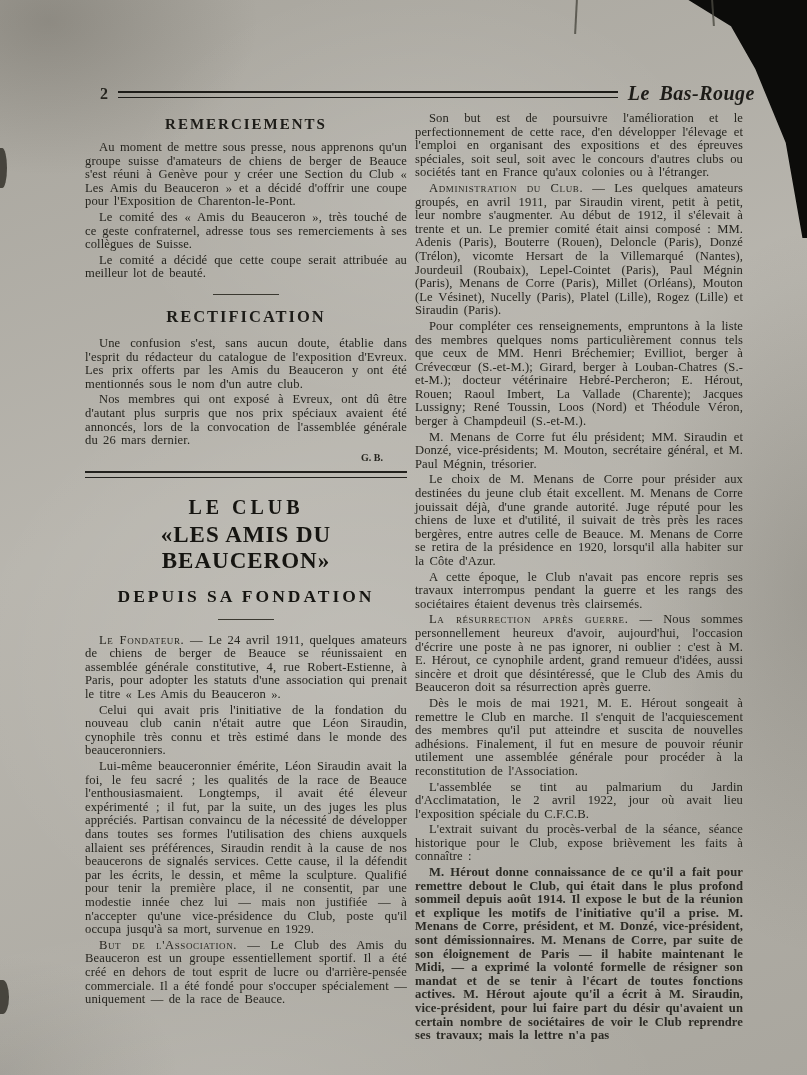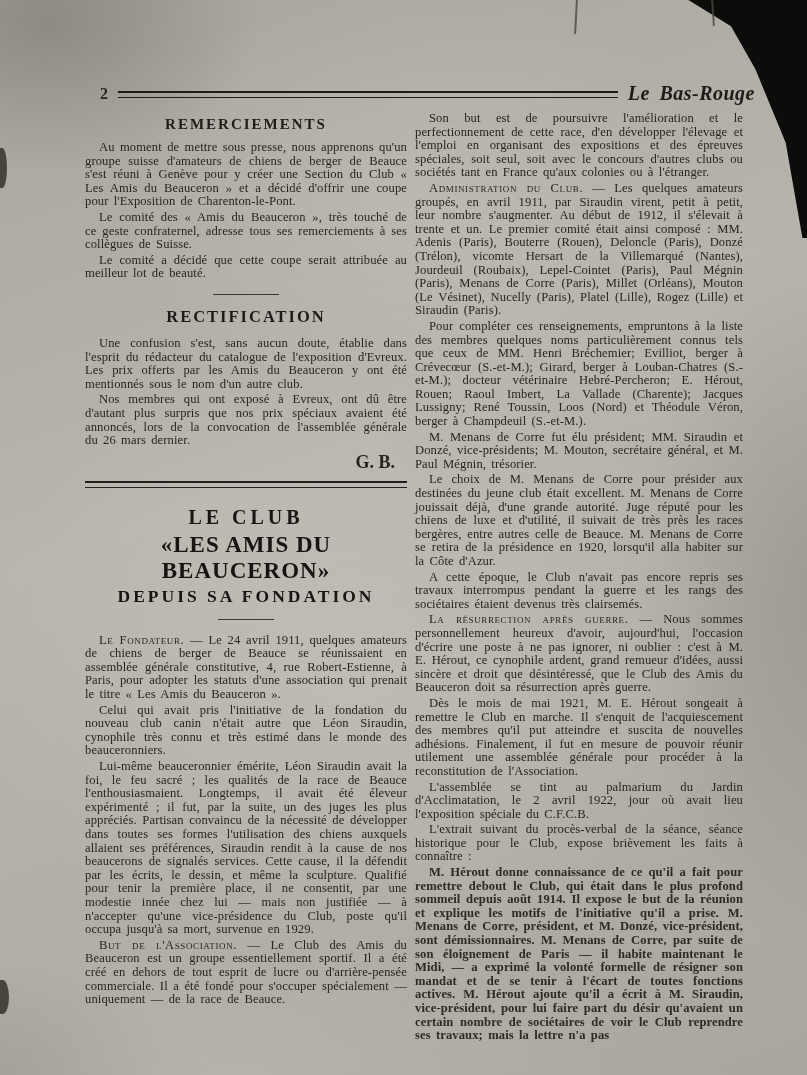--- a/index.html
+++ b/index.html
@@ -65,31 +65,31 @@
   h2.art-title{
     margin:4px 0 8px;text-align:center;
     font-size:15px;font-weight:bold;letter-spacing:2px;color:#1d1c18;
   }
   h2.art-title2{font-size:16.5px;margin:12px 0 10px;}
   .divider-short{
     width:66px;height:0;margin:13px auto 11px;
     border-top:1.5px solid #3a3830;
   }
   .signature{
-    text-align:right;font-weight:bold;font-size:18px;
-    padding-right:8px;margin:4px 4px 8px;
+    text-align:right;font-weight:bold;font-size:10px;
+    padding-right:8px;margin:4px 16px 8px;
   }
   .rule-sep{
     height:4px;margin:4px 0 18px;
     border-top:2px solid #22211d;border-bottom:1.2px solid #22211d;
   }
   .big-title{text-align:center;color:#161511;margin:0 0 2px;font-weight:bold;}
   .bt1{font-size:20px;letter-spacing:4px;}
   .bt2{font-size:23px;letter-spacing:1px;margin-top:3px;}
-  .bt3{font-size:17.5px;letter-spacing:3px;margin-top:2px;}
+  .bt3{font-size:17.5px;letter-spacing:3px;margin-top:12px;}
   .divider-title{width:56px;margin:12px auto 14px;border-top:1.5px solid #3a3830;}
 
   .excerpt{
     margin-top:14px;
     font-size:11.4px;font-weight:bold;line-height:1.17;
     word-spacing:1.5px;color:#2b2a24;
   }
 </style>
 </head>
 <body>

